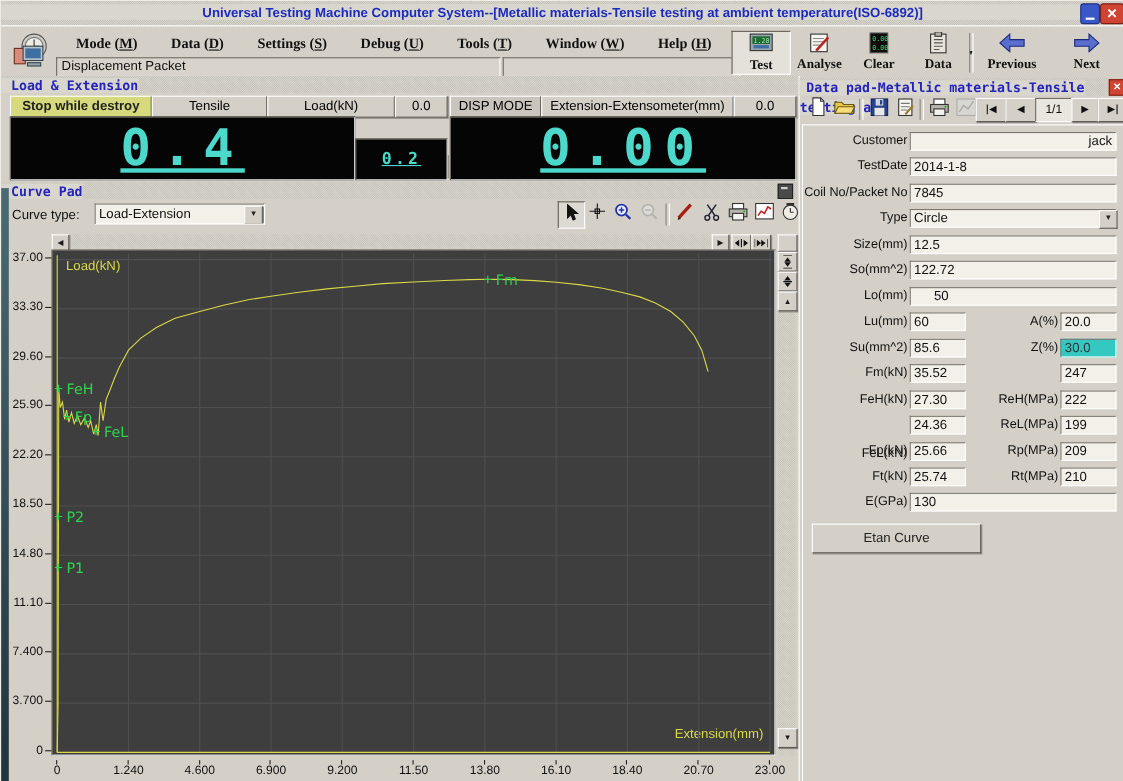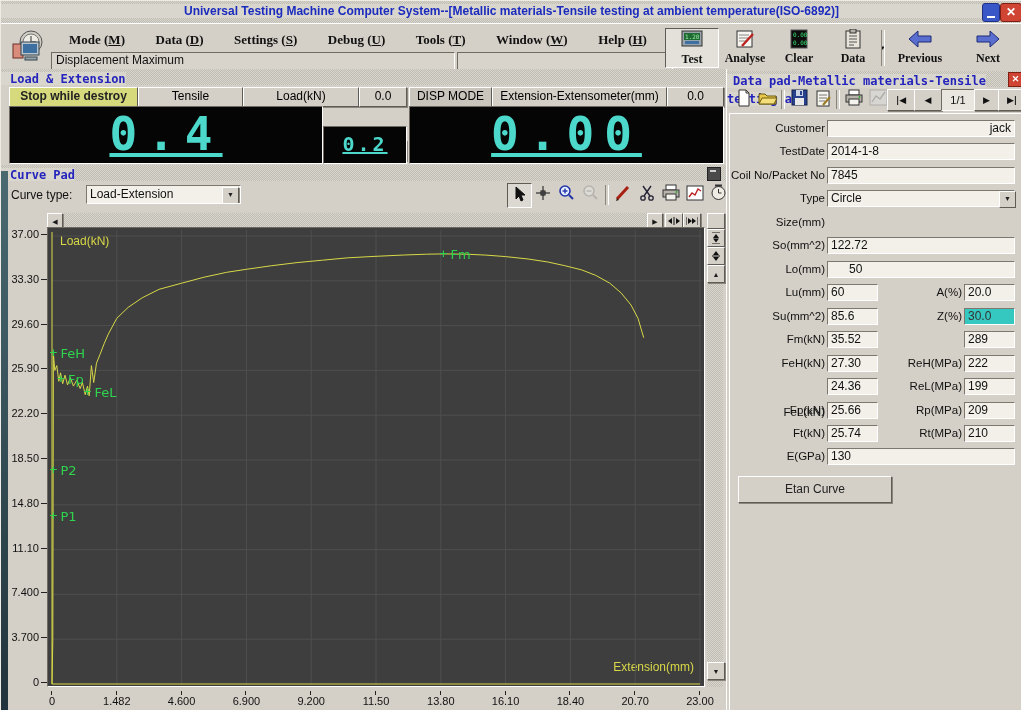--- a/index.html
+++ b/index.html
@@ -67,21 +67,21 @@
         <div class="menu-item">Mode (<u>M</u>)</div>
         <div class="menu-item">Data (<u>D</u>)</div>
         <div class="menu-item">Settings (<u>S</u>)</div>
         <div class="menu-item">Debug (<u>U</u>)</div>
         <div class="menu-item">Tools (<u>T</u>)</div>
         <div class="menu-item">Window (<u>W</u>)</div>
         <div class="menu-item">Help (<u>H</u>)</div>
       </div>
 
     <div class="abs sunken" style="left:50px;top:28px;width:402px;height:16px;background:#d8d4cc;">
-      <span style="font:12px 'Liberation Sans',sans-serif;color:#111;padding-left:4px;line-height:15px;display:block;">Displacement Maximum</span>
+      <span style="font:12px 'Liberation Sans',sans-serif;color:#111;padding-left:4px;line-height:15px;display:block;">Displacement Packet</span>
     </div>
     <div class="abs sunken" style="left:456px;top:28px;width:214px;height:16px;background:#d8d4cc;"></div>
 
     <div id="main-toolbar" class="abs" style="left:664px;top:2px;width:356px;height:42px;">
         <div class="tb-btn pressed" style="left: 0px; width: 52px; top: 2px;">
           <div class="ic">
             <svg width="24" height="20">
               <rect x="2" y="1" width="20" height="15" fill="#9aa4ac" stroke="#333"></rect>
               <rect x="4" y="3" width="16" height="7" fill="#1d6b32"></rect>
               <text x="5" y="9" font-size="6" fill="#9fe8a8" font-family="DejaVu Sans Mono">1.20</text>
@@ -154,21 +154,21 @@
     <div class="abs raised" style="left:8px;top:2px;width:127px;height:18px;background:#d6da7c;text-align:center;font:bold 12px 'Liberation Sans',sans-serif;line-height:17px;color:#222;"><span>Stop while destroy</span></div>
     <div class="abs raised" style="left:137px;top:2px;width:103px;height:18px;text-align:center;font:12px 'Liberation Sans',sans-serif;line-height:17px;"><span>Tensile</span></div>
     <div class="abs raised" style="left:242px;top:2px;width:114px;height:18px;text-align:center;font:12px 'Liberation Sans',sans-serif;line-height:17px;"><span>Load(kN)</span></div>
     <div class="abs raised" style="left:358px;top:2px;width:46px;height:18px;text-align:center;font:12px 'Liberation Sans',sans-serif;line-height:17px;"><span>0.0</span></div>
 
     <div class="abs blackbox" style="left:8px;top:21px;width:312px;height:56px;text-align:center;">
       <span class="seg" style="font-size:46px;line-height:54px;letter-spacing:10px;">0.4</span>
     </div>
     <div class="abs raised" style="left:322px;top:21px;width:82px;height:19px;background:#c4b5fd;text-align:center;font:12px 'Liberation Sans',sans-serif;line-height:18px;margin-top:34px;"><span>Maximum</span></div>
     <div class="abs blackbox" style="left:322px;top:41px;width:82px;height:36px;text-align:center;">
-      <span class="seg" style="font-size:20px;line-height:34px;letter-spacing:3px;">0.2</span>
+      <span class="seg" style="font-size:15px;line-height:34px;letter-spacing:3px;">0.2</span>
     </div>
 
     <div class="abs raised" style="left:408px;top:2px;width:81px;height:18px;background:#c9c5bd;text-align:center;font:12px 'Liberation Sans',sans-serif;line-height:17px;"><span>DISP MODE</span></div>
     <div class="abs raised" style="left:491px;top:2px;width:173px;height:18px;text-align:center;font:12px 'Liberation Sans',sans-serif;line-height:17px;"><span>Extension-Extensometer(mm)</span></div>
     <div class="abs raised" style="left:666px;top:2px;width:55px;height:18px;text-align:center;font:12px 'Liberation Sans',sans-serif;line-height:17px;"><span>0.0</span></div>
     <div class="abs blackbox" style="left:408px;top:21px;width:313px;height:56px;text-align:center;">
       <span class="seg" style="font-size:46px;line-height:54px;letter-spacing:10px;">0.00</span>
     </div>
   </div>
 
@@ -338,21 +338,21 @@
           <text x="1.408695652173913" y="291.6972972972973" fill="#2ed44e" font-size="13" font-family="DejaVu Sans Mono,monospace">+</text>
           <text x="12.408695652173913" y="292.6972972972973" fill="#2ed44e" font-size="13" font-family="DejaVu Sans,sans-serif">P1</text>
           <text x="391.61739130434785" y="29.919999999999963" fill="#2ed44e" font-size="13" font-family="DejaVu Sans Mono,monospace">+</text>
           <text x="402.61739130434785" y="30.919999999999963" fill="#2ed44e" font-size="13" font-family="DejaVu Sans,sans-serif">Fm</text>
         </svg>
       </div>
 
     <div id="xlabels" class="abs" style="left:38px;top:481px;width:658px;height:18px;">
         <div class="ticklabel" style="left: -12px; top: 4px; width: 34px; text-align: center;">0</div>
         <div class="tickdash" style="left: 4px; top: 0px; width: 1px; height: 4px;"></div>
-        <div class="ticklabel" style="left: 52.8px; top: 4px; width: 34px; text-align: center;">1.482</div>
+        <div class="ticklabel" style="left: 52.8px; top: 4px; width: 34px; text-align: center;">1.240</div>
         <div class="tickdash" style="left: 68.8px; top: 0px; width: 1px; height: 4px;"></div>
         <div class="ticklabel" style="left: 117.6px; top: 4px; width: 34px; text-align: center;">4.600</div>
         <div class="tickdash" style="left: 133.6px; top: 0px; width: 1px; height: 4px;"></div>
         <div class="ticklabel" style="left: 182.4px; top: 4px; width: 34px; text-align: center;">6.900</div>
         <div class="tickdash" style="left: 198.4px; top: 0px; width: 1px; height: 4px;"></div>
         <div class="ticklabel" style="left: 247.2px; top: 4px; width: 34px; text-align: center;">9.200</div>
         <div class="tickdash" style="left: 263.2px; top: 0px; width: 1px; height: 4px;"></div>
         <div class="ticklabel" style="left: 312px; top: 4px; width: 34px; text-align: center;">11.50</div>
         <div class="tickdash" style="left: 328px; top: 0px; width: 1px; height: 4px;"></div>
         <div class="ticklabel" style="left: 376.8px; top: 4px; width: 34px; text-align: center;">13.80</div>
@@ -449,36 +449,37 @@
         <div class="lbl abs" style="left: 0px; top: 8px; width: 95px;">Customer</div>
         <div class="input abs" style="left: 97px; top: 6px; width: 188px; height: 17px; line-height: 13px; text-align: right;">jack</div>
         <div class="lbl abs" style="left: 0px; top: 31.46px; width: 95px;">TestDate</div>
         <div class="input abs" style="left: 97px; top: 29.46px; width: 188px; height: 17px; line-height: 13px;">2014-1-8</div>
         <div class="lbl abs" style="left: 0px; top: 54.92px; width: 95px;">Coil No/Packet No</div>
         <div class="input abs" style="left: 97px; top: 52.92px; width: 188px; height: 17px; line-height: 13px;">7845</div>
         <div class="lbl abs" style="left: 0px; top: 78.38px; width: 95px;">Type</div>
         <div class="input abs" style="left: 97px; top: 76.38px; width: 188px; height: 17px; line-height: 13px;">Circle</div>
         <div class="raised abs" style="left: 269px; top: 77.38px; width: 15px; height: 15px; text-align: center; font-size: 7px; line-height: 14px; color: rgb(34, 34, 34); box-shadow: none;">▼</div>
         <div class="lbl abs" style="left: 0px; top: 101.84px; width: 95px;">Size(mm)</div>
+        <div class="input abs" style="left: 97px; top: 99.84px; width: 188px; height: 17px; line-height: 13px;">12.5</div>
         <div class="lbl abs" style="left: 0px; top: 125.3px; width: 95px;">So(mm^2)</div>
         <div class="input abs" style="left: 97px; top: 123.3px; width: 188px; height: 17px; line-height: 13px;">122.72</div>
         <div class="lbl abs" style="left: 0px; top: 148.76px; width: 95px;">Lo(mm)</div>
         <div class="input abs" style="left: 97px; top: 146.76px; width: 188px; height: 17px; line-height: 13px; padding-left: 21px;">50</div>
         <div class="lbl abs" style="left: 0px; top: 172.22px; width: 95px;">Lu(mm)</div>
         <div class="input abs" style="left: 97px; top: 170.22px; width: 51px; height: 17px; line-height: 13px;">60</div>
         <div class="lbl abs" style="left: 148px; top: 172.22px; width: 84px;">A(%)</div>
         <div class="input abs" style="left: 234px; top: 170.22px; width: 51px; height: 17px; line-height: 13px;">20.0</div>
         <div class="lbl abs" style="left: 0px; top: 195.68px; width: 95px;">Su(mm^2)</div>
         <div class="input abs" style="left: 97px; top: 193.68px; width: 51px; height: 17px; line-height: 13px;">85.6</div>
         <div class="lbl abs" style="left: 148px; top: 195.68px; width: 84px;">Z(%)</div>
         <div class="input abs" style="left: 234px; top: 193.68px; width: 51px; height: 17px; line-height: 13px; background: rgb(53, 200, 192); color: rgb(51, 51, 51);">30.0</div>
         <div class="lbl abs" style="left: 0px; top: 219.14px; width: 95px;">Fm(kN)</div>
         <div class="input abs" style="left: 97px; top: 217.14px; width: 51px; height: 17px; line-height: 13px;">35.52</div>
         <div class="lbl abs" style="left: 160px; top: 219.14px; width: 84px; padding-left: 40px;">Rm(MPa)</div>
-        <div class="input abs" style="left: 234px; top: 217.14px; width: 51px; height: 17px; line-height: 13px;">289</div>
+        <div class="input abs" style="left: 234px; top: 217.14px; width: 51px; height: 17px; line-height: 13px;">247</div>
         <div class="lbl abs" style="left: 0px; top: 242.6px; width: 95px;">FeH(kN)</div>
         <div class="input abs" style="left: 97px; top: 240.6px; width: 51px; height: 17px; line-height: 13px;">27.30</div>
         <div class="lbl abs" style="left: 148px; top: 242.6px; width: 84px;">ReH(MPa)</div>
         <div class="input abs" style="left: 234px; top: 240.6px; width: 51px; height: 17px; line-height: 13px;">222</div>
         <div class="lbl abs" style="left: 0px; top: 266.06px; width: 95px; margin-top: 26px;">FeL(kN)</div>
         <div class="input abs" style="left: 97px; top: 264.06px; width: 51px; height: 17px; line-height: 13px;">24.36</div>
         <div class="lbl abs" style="left: 148px; top: 266.06px; width: 84px;">ReL(MPa)</div>
         <div class="input abs" style="left: 234px; top: 264.06px; width: 51px; height: 17px; line-height: 13px;">199</div>
         <div class="lbl abs" style="left: 0px; top: 289.52px; width: 95px;">Fp(kN)</div>
         <div class="input abs" style="left: 97px; top: 287.52px; width: 51px; height: 17px; line-height: 13px;">25.66</div>

